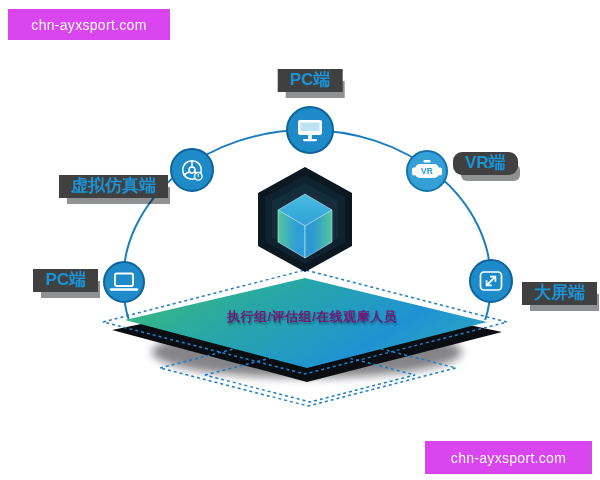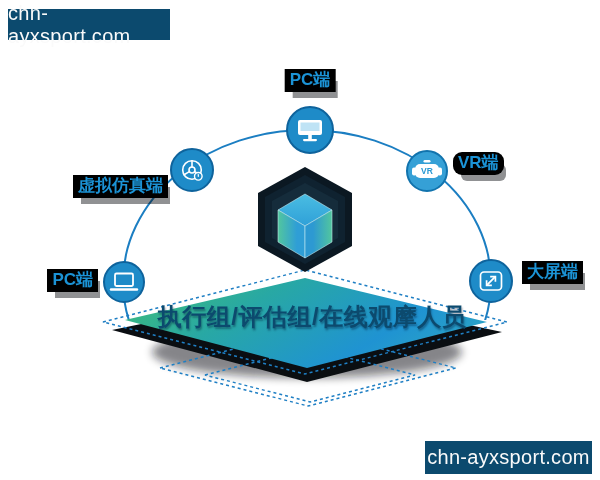--- a/index.html
+++ b/index.html
@@ -5,42 +5,42 @@
   html,body{margin:0;padding:0;background:#fff;}
   .stage{
     position:relative;width:600px;height:480px;background:#ffffff;
     overflow:hidden;font-family:"Liberation Sans","DejaVu Sans",sans-serif;
   }
   .stage svg{position:absolute;left:0;top:0;}
 
   
   .watermark{
     position:absolute;display:flex;align-items:center;justify-content:center;
-    background:#0c4a6e;color:#fafafa;font-size:20px;letter-spacing:.3px;
+    background:#d946ef;color:#fafafa;font-size:14px;letter-spacing:.3px;
   }
   .wm-tl{left:8px;top:9px;width:162px;height:31px;}
   .wm-br{left:425px;top:441px;width:167px;height:33px;}
 
   
   .node-label{
     position:absolute;white-space:nowrap;
     font-weight:bold;font-size:17px;line-height:1.15;
-    color:#1b93d6;background:#000000;padding:1px 5px 2px;
+    color:#1b93d6;background:#404040;padding:1px 12px 2px;
     box-shadow:5px 9px 0 -3px rgba(8,12,16,.45);
   }
   .lbl-pc-top{left:310px;top:69px;transform:translateX(-50%);}
   .lbl-sim{right:432px;top:151px;margin-top:24px;}
   .lbl-vr{left:453px;top:152px;border-radius:9px;}
   .lbl-pc-left{right:502px;top:269px;}
-  .lbl-big{left:522px;top:261px;}
+  .lbl-big{left:522px;top:282px;}
 
   
   .platform-label{
     position:absolute;left:312px;top:317px;transform:translate(-50%,-50%);
-    color:#0c4a6e;font-weight:bold;font-size:24px;white-space:nowrap;
+    color:#701a75;font-weight:bold;font-size:13px;white-space:nowrap;
     letter-spacing:.5px;text-shadow:1px 2px 2px rgba(0,25,55,.4);
   }
 </style>
 </head>
 <body>
 
 <div class="stage">
 
   <svg width="600" height="480" viewBox="0 0 600 480">
     <defs>

